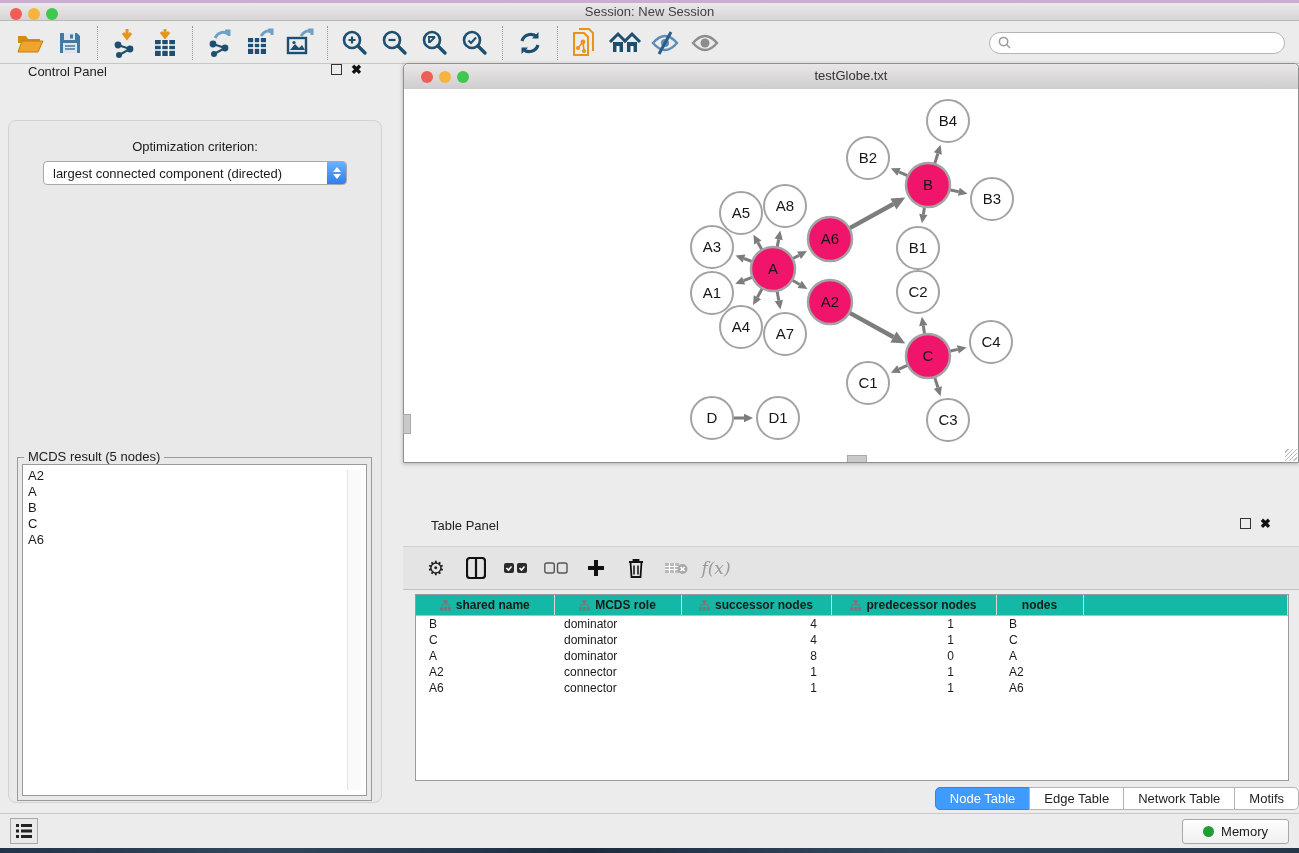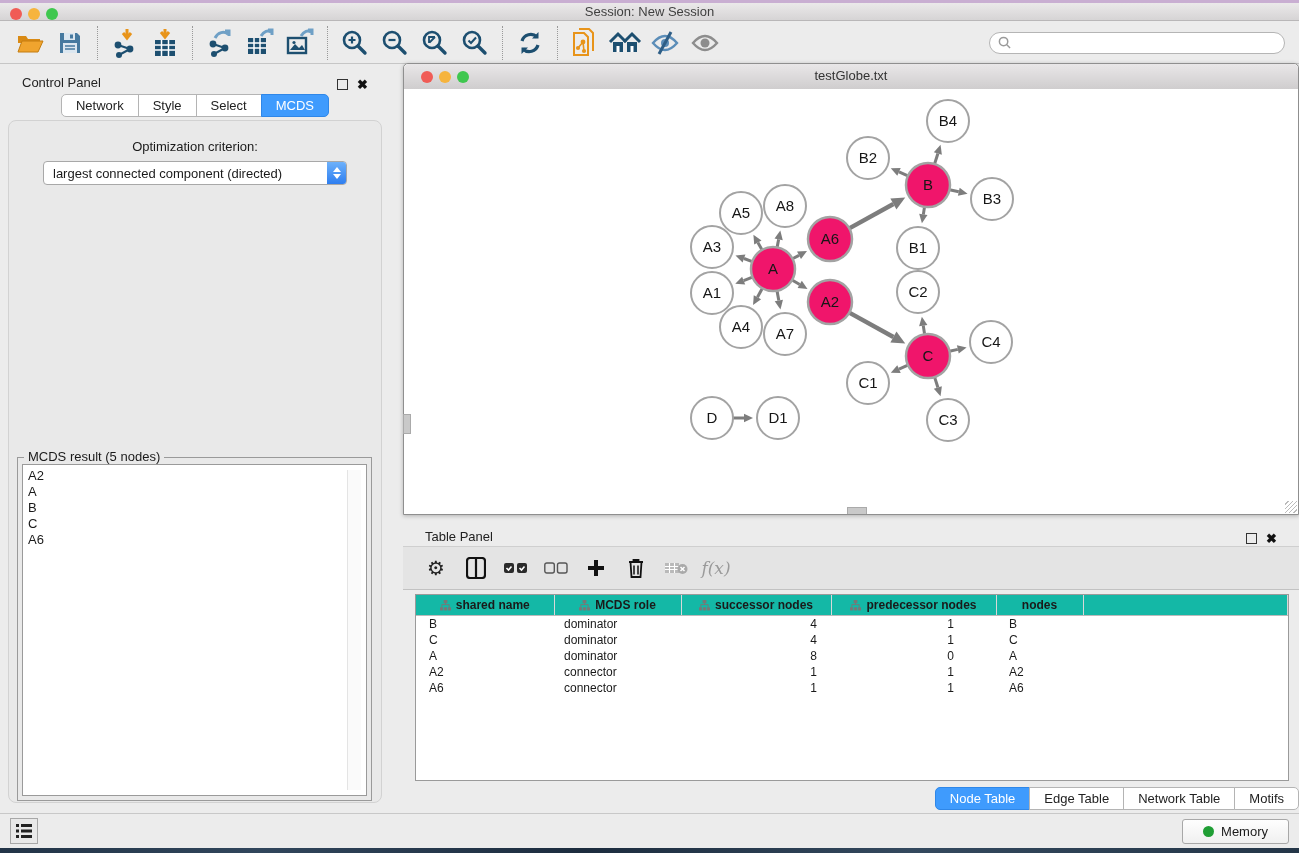--- a/index.html
+++ b/index.html
@@ -18,21 +18,21 @@
   #toolbar{top:22px;left:0;right:0;height:42px;background:#ECECEC;border-bottom:1px solid #c6c6c6;
            display:flex;align-items:center;padding:0 10px;box-sizing:border-box}
   .tbtn{width:40px;height:36px;display:flex;align-items:center;justify-content:center;cursor:pointer}
   .tsep{height:34px;border-left:1px dotted #999;margin:0 7px}
   #search-wrap{margin-left:auto;margin-right:4px;width:296px;height:22px;border:1px solid #b5b5b5;
                border-radius:12px;background:#fff;display:flex;align-items:center;padding:0 8px;box-sizing:border-box}
   #search-wrap input{border:none;outline:none;flex:1;font-size:12px;background:transparent;margin-left:5px;font-family:"Liberation Sans",sans-serif}
 
   
   #control-panel{left:0;top:64px;width:390px;bottom:40px}
-  .panel-head{height:26px;display:flex;align-items:flex-end;padding:0 22px;font-size:13px;color:#222}
+  .panel-head{height:26px;display:flex;align-items:flex-start;padding:0 28px;font-size:13px;color:#222}
   .panel-ctl{margin-left:auto;display:flex;gap:9px;align-items:center}
   .float-box{width:9px;height:9px;border:1.5px solid #333;display:inline-block;cursor:pointer}
   .close-x{font-size:13px;font-weight:bold;color:#111;cursor:pointer;line-height:10px}
   .seg{display:flex;justify-content:center;margin-top:4px}
   .seg-btn{background:#fff;border:1px solid #b4b4b4;font-size:13px;padding:3px 14px;margin-left:-1px;cursor:pointer;color:#222}
   .seg-btn:first-child{border-radius:5px 0 0 5px;margin-left:0}
   .seg-btn:last-child{border-radius:0 5px 5px 0}
   .seg-btn.active{background:#3f9bfd;border-color:#2f87e8;color:#fff}
   #cp-body{left:8px;right:8px;top:56px;bottom:10px;background:#E9E9E9;border:1px solid #d2d2d2;border-radius:8px}
   #opt-label{text-align:center;font-size:13px;margin-top:18px}
@@ -45,21 +45,21 @@
   .btn-row{top:74px;left:0;right:0;display:flex;justify-content:center;gap:15px}
   .pbtn{background:#fff;border:1px solid #a8a8a8;border-radius:5px;font-size:13px;padding:4px 16px;cursor:pointer;color:#222}
   #result-group{left:8px;right:9px;top:336px;height:342px;border:1px solid #9a9a9a}
   #result-title{position:absolute;top:-9px;left:6px;background:#E9E9E9;padding:0 4px;font-size:13px}
   #result-list{position:absolute;inset:6px 4px 4px 4px;background:#fff;border:1px solid #9a9a9a;
                font-size:13px;padding:3px 5px;overflow:hidden}
   #result-list .item{line-height:16px}
   #result-scroll{position:absolute;top:5px;bottom:5px;right:5px;width:13px;background:#fafafa;border-left:1px solid #e4e4e4}
 
   
-  #net-window{left:403px;top:63px;width:896px;height:452px;border:1px solid #8f8f8f;background:#fff;
+  #net-window{left:403px;top:63px;width:896px;height:400px;border:1px solid #8f8f8f;background:#fff;
               border-radius:5px 5px 0 0;box-shadow:0 1px 4px rgba(0,0,0,.25);box-sizing:border-box}
   #net-titlebar{height:25px;background:linear-gradient(#e9e7e8,#cfcdce);border-bottom:1px solid #a9a7a8;
                 border-radius:5px 5px 0 0;position:relative}
   #net-titlebar .light{top:7px}
   #net-titlebar .l-red{left:17px}#net-titlebar .l-yel{left:35px}#net-titlebar .l-grn{left:53px}
   #net-title{width:100%;text-align:center;font-size:13px;color:#333;line-height:24px}
   #net-canvas{position:absolute;top:25px;left:0;right:0;bottom:0;background:#fff;overflow:hidden}
   #resize-grip{position:absolute;right:1px;bottom:1px;width:12px;height:12px;
      background:repeating-linear-gradient(135deg,transparent,transparent 2px,#bbb 2px,#bbb 3px)}
   .vthumb{position:absolute;left:-1px;top:350px;width:6px;height:18px;background:#c9c9c9;border:1px solid #aaa}
@@ -243,26 +243,20 @@
   </div>
 </div>
 
 <div id="control-panel" class="abs">
   <div class="panel-head">
     <span>Control Panel</span>
     <span class="panel-ctl">
       <span class="float-box"></span>
       <span class="close-x">✖</span>
     </span>
-  </div>
-  <div class="seg">
-    <button class="seg-btn">Network</button>
-    <button class="seg-btn">Style</button>
-    <button class="seg-btn">Select</button>
-    <button class="seg-btn active">MCDS</button>
   </div>
   <div id="cp-body" class="abs">
     <div id="opt-label">Optimization criterion:</div>
     <div id="criterion" class="abs">
       <span>largest connected component (directed)</span>
       <span class="stepper">
         <span class="tri-up"></span>
           <span class="tri-dn"></span>
       </span>
     </div>

